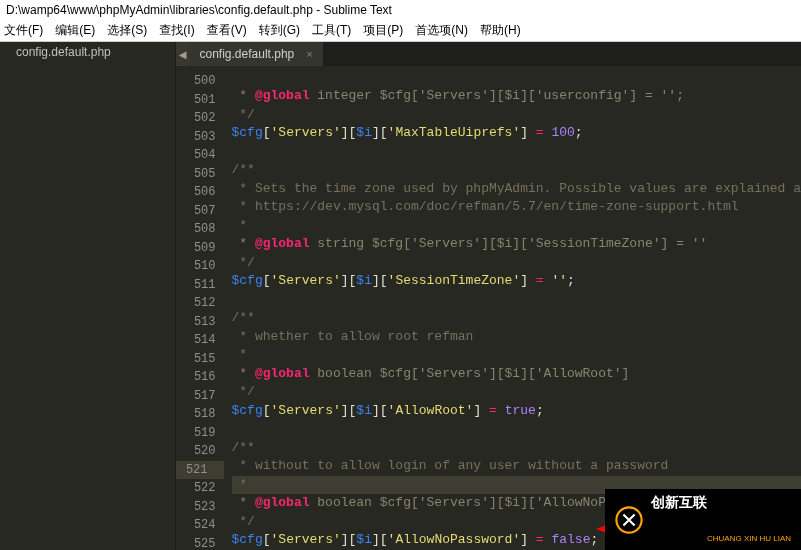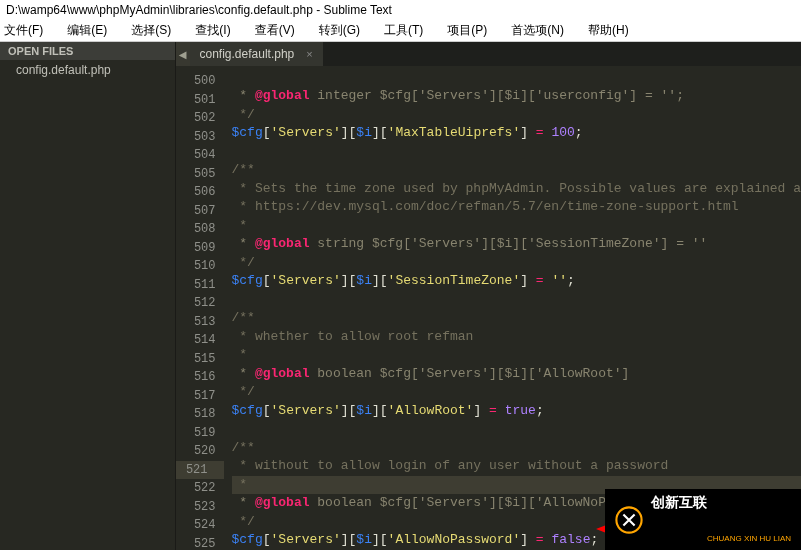--- a/index.html
+++ b/index.html
@@ -26,21 +26,21 @@
       align-items: center;
     }
     .menu-bar {
       background: #ffffff;
       color: #000000;
       padding: 2px 4px;
       font-size: 12px;
       height: 22px;
       display: flex;
       align-items: center;
-      gap: 24px;
+      gap: 12px;
       border-bottom: 1px solid #ccc;
     }
     .menu-item {
       cursor: pointer;
     }
     .main-area {
       display: flex;
       height: calc(100% - 42px);
     }
     .sidebar {
@@ -191,21 +191,20 @@
   <span class="menu-item">查看(V)</span>
   <span class="menu-item">转到(G)</span>
   <span class="menu-item">工具(T)</span>
   <span class="menu-item">项目(P)</span>
   <span class="menu-item">首选项(N)</span>
   <span class="menu-item">帮助(H)</span>
 </div>
 
 <div class="main-area">
   <div class="sidebar">
-    <div class="sidebar-header">OPEN FILES</div>
     <div class="open-files">
       <div class="open-file-item">config.default.php</div>
     </div>
   </div>
 
   <div class="editor-area">
     <div class="tab-bar">
       <div class="tab-nav">◀</div>
       <div class="tab">
         <span>config.default.php</span>

